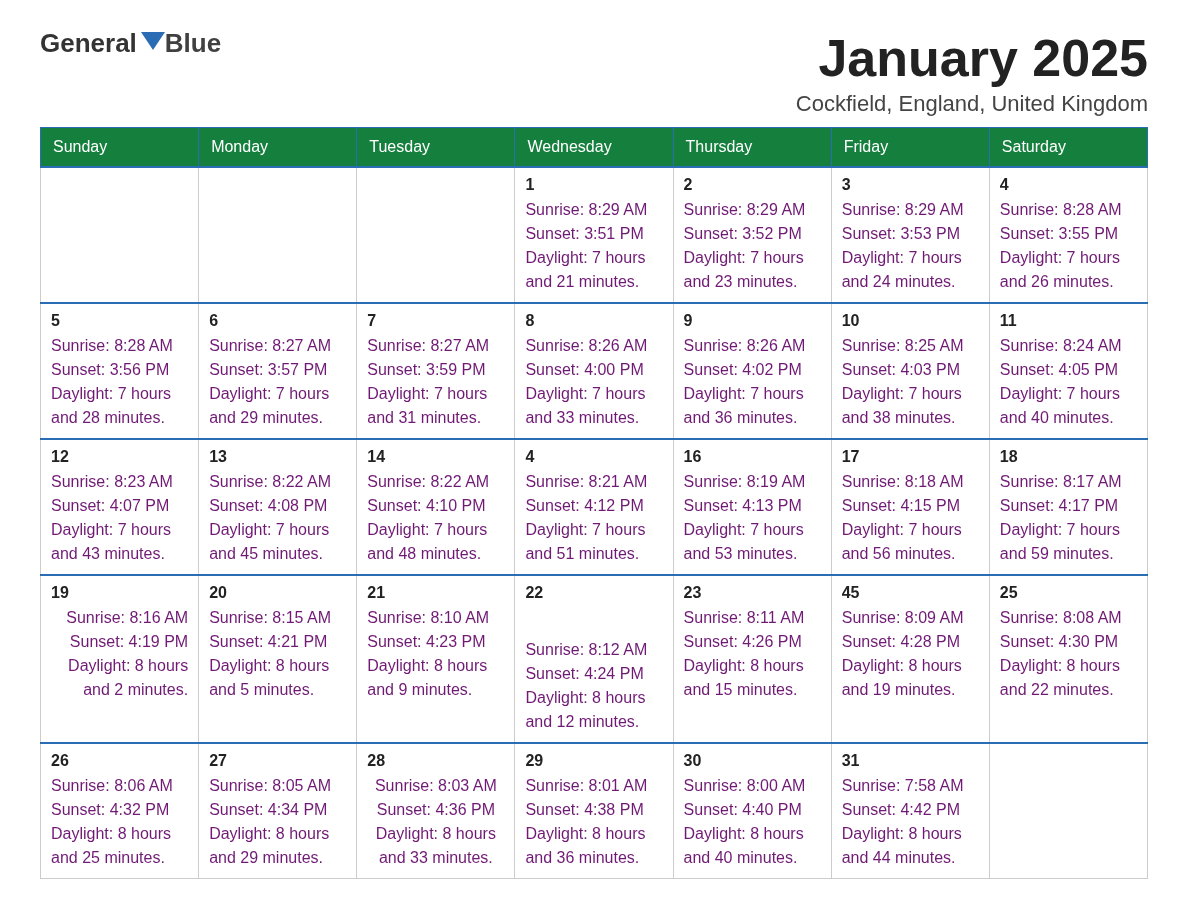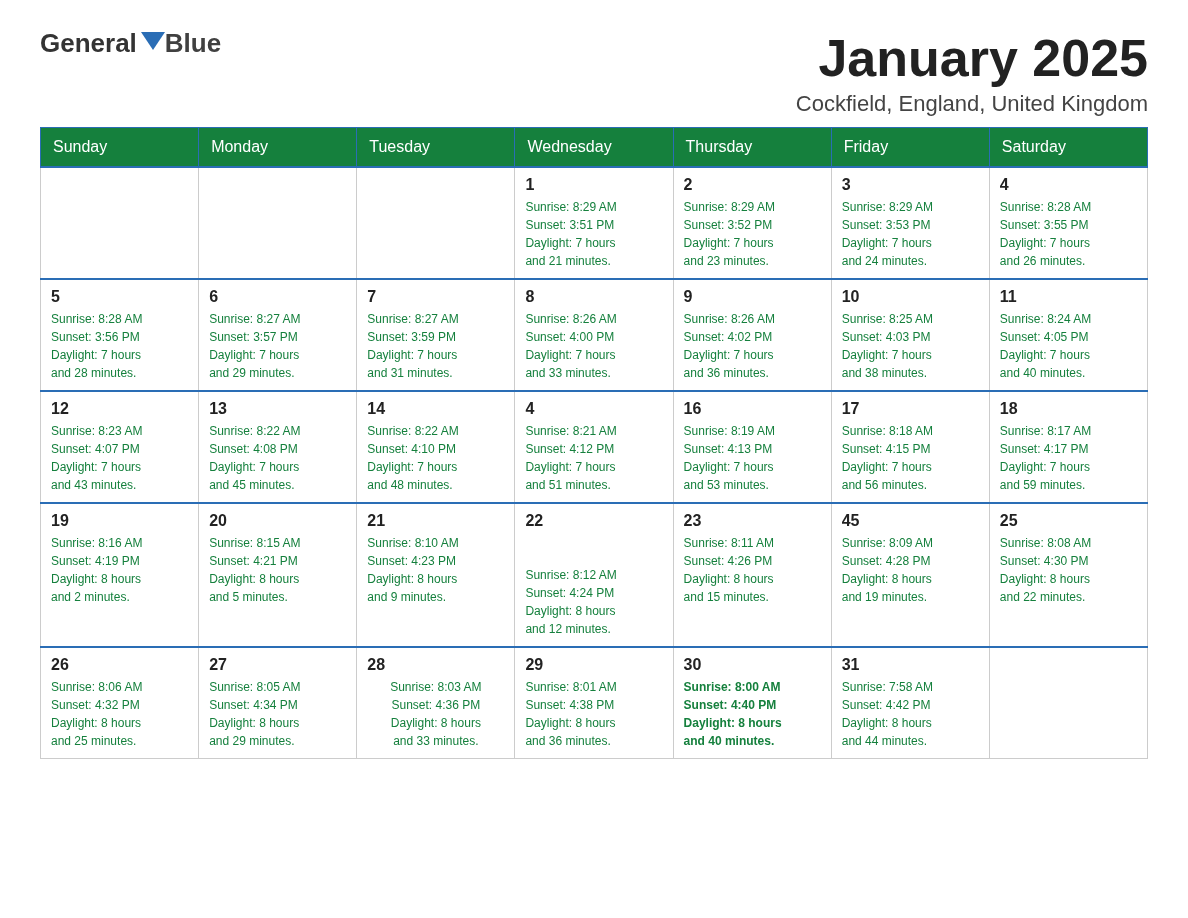--- a/index.html
+++ b/index.html
@@ -82,22 +82,22 @@
       width: calc(100% / 7);
       height: 110px;
     }
     .day-number {
       font-size: 16px;
       font-weight: bold;
       color: #222;
       margin-bottom: 4px;
     }
     .day-info {
-      font-size: 12px;
-      color: #15803d;
+      font-size: 16px;
+      color: #701a75;
       line-height: 1.5;
     }
     .empty-cell {
       border-top: 2px solid #2a6db5;
       background: #fff;
     }
   </style>
 </head>
 <body>
 
@@ -259,21 +259,21 @@
           <div class="day-number">18</div>
           <div class="day-info" style="white-space: pre-line;">Sunrise: 8:17 AM
 Sunset: 4:17 PM
 Daylight: 7 hours
 and 59 minutes.</div>
         </td>
       </tr>
       <tr>
         <td>
           <div class="day-number">19</div>
-          <div class="day-info" style="white-space: pre-line;">Sunrise: 8:16 AM
+          <div class="day-info" style="white-space: pre-line; text-align: right;">Sunrise: 8:16 AM
 Sunset: 4:19 PM
 Daylight: 8 hours
 and 2 minutes.</div>
         </td>
         <td>
           <div class="day-number">20</div>
           <div class="day-info" style="white-space: pre-line;">Sunrise: 8:15 AM
 Sunset: 4:21 PM
 Daylight: 8 hours
 and 5 minutes.</div>
@@ -338,21 +338,21 @@
         </td>
         <td>
           <div class="day-number">29</div>
           <div class="day-info" style="white-space: pre-line;">Sunrise: 8:01 AM
 Sunset: 4:38 PM
 Daylight: 8 hours
 and 36 minutes.</div>
         </td>
         <td>
           <div class="day-number">30</div>
-          <div class="day-info" style="white-space: pre-line; font-weight: bold;">Sunrise: 8:00 AM
+          <div class="day-info" style="white-space: pre-line;">Sunrise: 8:00 AM
 Sunset: 4:40 PM
 Daylight: 8 hours
 and 40 minutes.</div>
         </td>
         <td>
           <div class="day-number">31</div>
           <div class="day-info" style="white-space: pre-line;">Sunrise: 7:58 AM
 Sunset: 4:42 PM
 Daylight: 8 hours
 and 44 minutes.</div>

